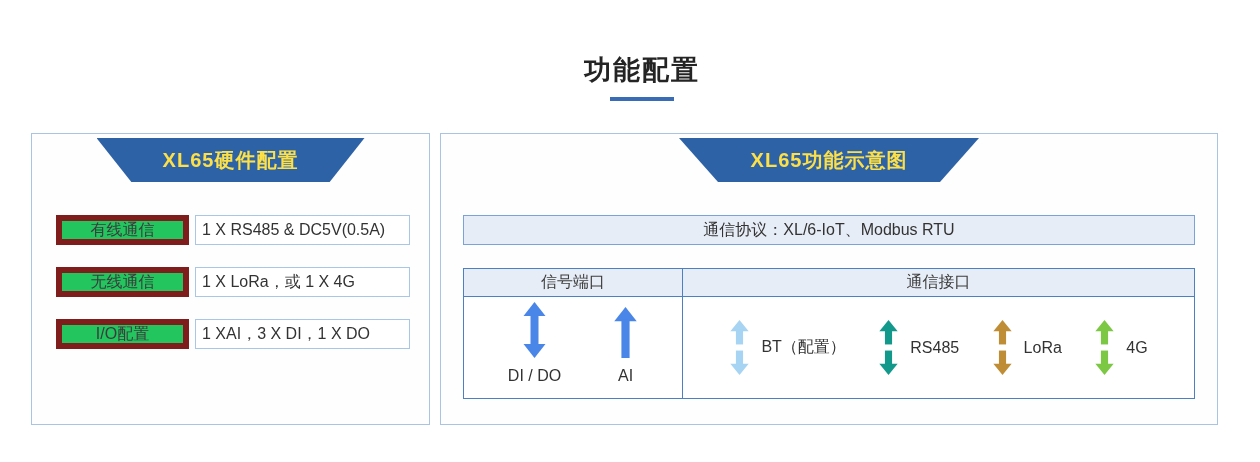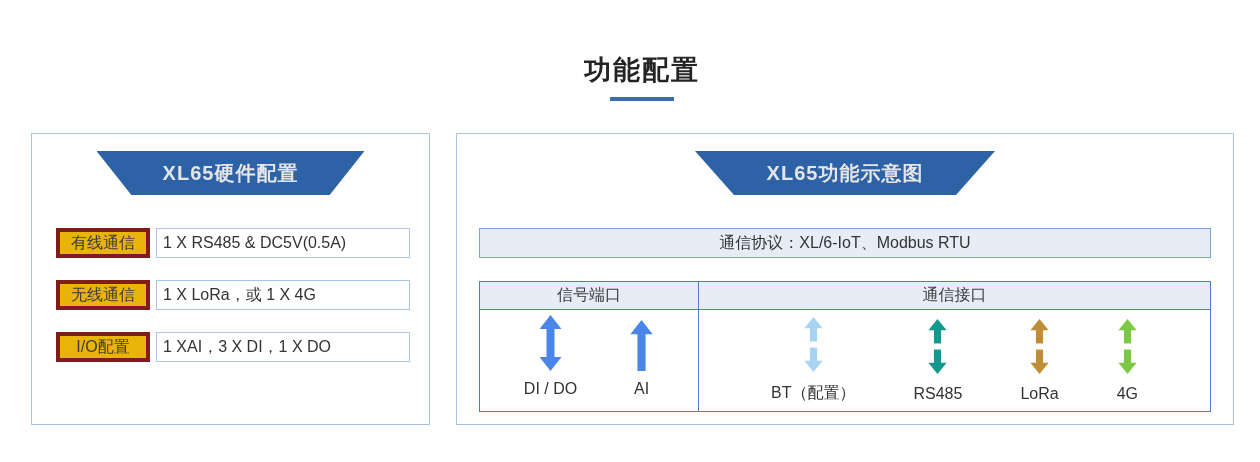--- a/index.html
+++ b/index.html
@@ -7,52 +7,52 @@
   .page { position:relative; width:1260px; height:462px; background:#ffffff; overflow:hidden; }
 
   
   .title-wrap { position:absolute; top:52px; left:12px; width:100%; text-align:center; }
   .page-title { font-size:27px; font-weight:bold; color:#242424; letter-spacing:2px; }
   .title-underline { width:64px; height:4px; margin:9px auto 0; background:#3a6cb5; }
 
   
   .panel { position:absolute; top:133px; height:292px; background:#fefeff; border:1px solid #a9c3e2; }
   .panel-left  { left:31px;  width:399px; }
-  .panel-right { left:456px; width:778px; }
+  .panel-right { left:440px; width:778px; }
 
-  .panel-header { height:44px; margin:17px auto; color:#e5e5e5; font-size:20px; font-weight:bold;
+  .panel-header { height:44px; margin:4px auto; color:#fde047; font-size:20px; font-weight:bold;
     display:flex; align-items:center; justify-content:center; letter-spacing:1px;
     clip-path: polygon(0 0, 100% 0, 87% 100%, 13% 100%); }
   .panel-left  .panel-header { width:268px; }
   .panel-right .panel-header { width:300px; }
 
   
   .rows { margin-top:33px; }
   .config-row { display:flex; height:30px; margin:0 19px 22px 24px; }
-  .config-row .label-box { width:94px; background:#eab308; border:4px solid #7f1d1d;
+  .config-row .label-box { width:133px; background:#22c55e; border:6px solid #7f1d1d;
     display:flex; align-items:center; justify-content:center; font-size:16px; color:#3c3c3c; }
   .config-row .value-box { flex:1; margin-left:6px; background:#ffffff; border:1px solid #a9c6e8;
     display:flex; align-items:center; padding-left:6px; font-size:16px; color:#333333; }
 
   
   .protocol-bar { margin:33px 22px 12px; height:30px; background:#e7edf7; border:1px solid #7ba3d8;
     display:flex; align-items:center; justify-content:center; font-size:16px; color:#333333; }
 
   .signal-table { margin:23px 22px 0; border:1px solid #4d80c0; background:#ffffff; }
   .table-header { display:flex; height:28px; background:#e7edf7; border-bottom:1px solid #4d80c0; }
   .table-header .th { display:flex; align-items:center; justify-content:center; font-size:16px; color:#3c3c3c; }
   .th-signal { width:219px; border-right:1px solid #4d80c0; }
   .th-comm { flex:1; }
   .table-body { display:flex; height:101px; }
   .cell-signal { width:219px; border-right:1px solid #4d80c0;
     display:flex; align-items:flex-end; justify-content:center; gap:52px; padding-bottom:13px; }
   .cell-comm { flex:1; display:flex; align-items:center; justify-content:space-evenly; padding:0 14px; }
 
   .v-group { display:flex; flex-direction:column; align-items:center; gap:9px; }
-  .h-group { display:flex; flex-direction:column; align-items:center; gap:11px; }
+  .h-group { display:flex; flex-direction:row; align-items:center; gap:11px; }
   .arrow-label { font-size:16px; color:#333333; white-space:nowrap; }
   .icon-wrap { display:flex; }
   .icon-wrap svg { display:block; }
 </style>
 </head>
 <body>
 
 <div class="page">
 
   <div class="title-wrap">

